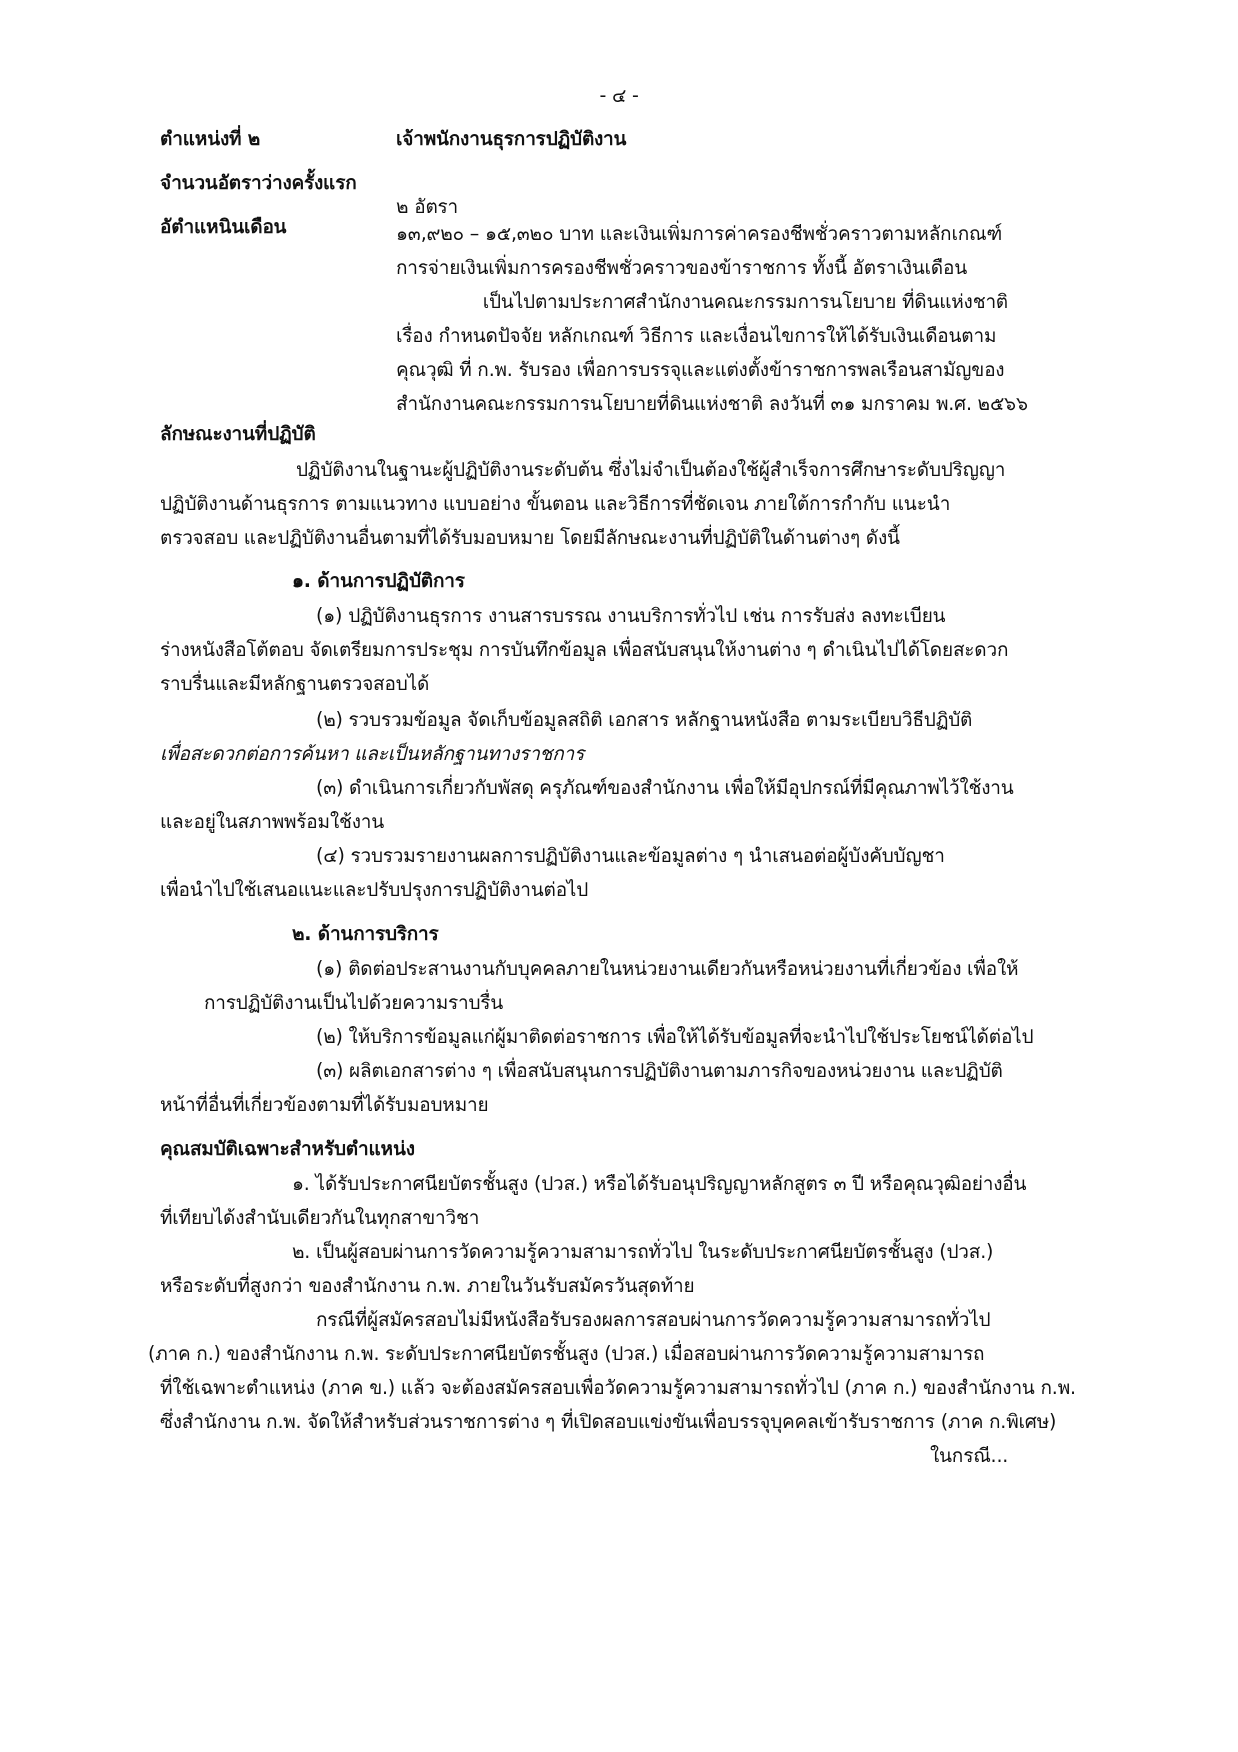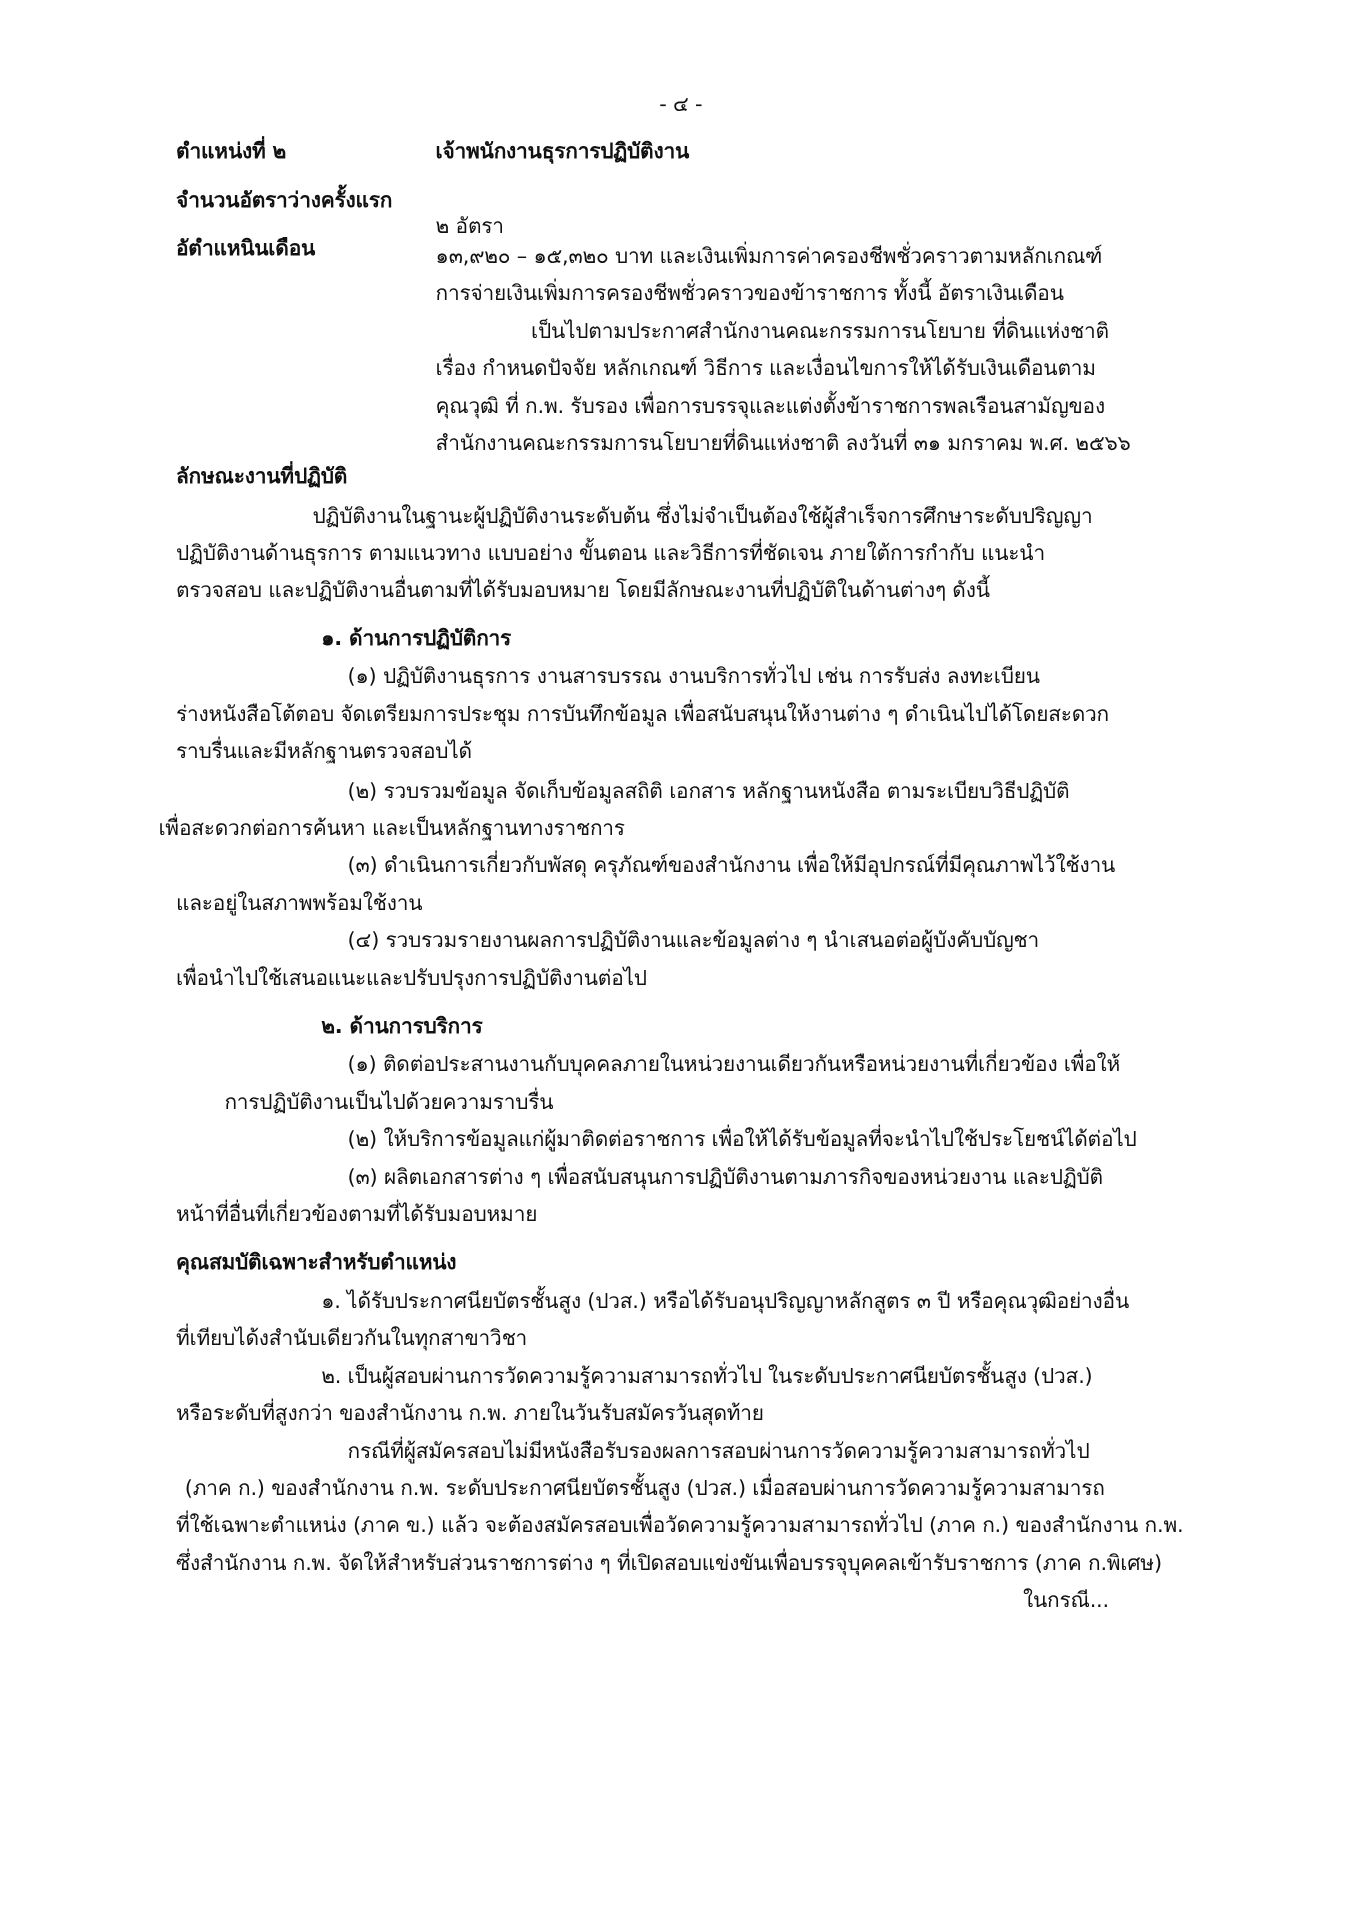--- a/index.html
+++ b/index.html
@@ -34,34 +34,34 @@
   <div class="line" style="left:396px; top:220px; width:612px;">๑๓,๙๒๐ – ๑๕,๓๒๐ บาท และเงินเพิ่มการค่าครองชีพชั่วคราวตามหลักเกณฑ์</div>
   <div class="line" style="left:396px; top:254px; width:612px;">การจ่ายเงินเพิ่มการครองชีพชั่วคราวของข้าราชการ  ทั้งนี้ อัตราเงินเดือน</div>
   <div class="line" style="left:396px; top:288px; width:612px;text-align:right;">เป็นไปตามประกาศสำนักงานคณะกรรมการนโยบาย ที่ดินแห่งชาติ</div>
   <div class="line" style="left:396px; top:322px; width:612px;">เรื่อง กำหนดปัจจัย หลักเกณฑ์ วิธีการ และเงื่อนไขการให้ได้รับเงินเดือนตาม</div>
   <div class="line" style="left:396px; top:356px; width:612px;">คุณวุฒิ ที่ ก.พ. รับรอง เพื่อการบรรจุและแต่งตั้งข้าราชการพลเรือนสามัญของ</div>
   <div class="line" style="left:396px; top:390px; width:612px;">สำนักงานคณะกรรมการนโยบายที่ดินแห่งชาติ ลงวันที่ ๓๑ มกราคม พ.ศ. ๒๕๖๖</div>
 </div>
 
 <div class="line bold" style="left:160px; top:420px;">ลักษณะงานที่ปฏิบัติ</div>
 <div>
-  <div class="line" style="left:284px; top:456px;">ปฏิบัติงานในฐานะผู้ปฏิบัติงานระดับต้น ซึ่งไม่จำเป็นต้องใช้ผู้สำเร็จการศึกษาระดับปริญญา</div>
+  <div class="line" style="left:296px; top:456px;">ปฏิบัติงานในฐานะผู้ปฏิบัติงานระดับต้น ซึ่งไม่จำเป็นต้องใช้ผู้สำเร็จการศึกษาระดับปริญญา</div>
   <div class="line" style="left:160px; top:490px;">ปฏิบัติงานด้านธุรการ ตามแนวทาง แบบอย่าง ขั้นตอน และวิธีการที่ชัดเจน ภายใต้การกำกับ แนะนำ</div>
   <div class="line" style="left:160px; top:524px;">ตรวจสอบ และปฏิบัติงานอื่นตามที่ได้รับมอบหมาย โดยมีลักษณะงานที่ปฏิบัติในด้านต่างๆ ดังนี้</div>
 </div>
 
 <div class="line bold" style="left:292px; top:567px;">๑. ด้านการปฏิบัติการ</div>
 <div>
   <div class="line" style="left:316px; top:602px;">(๑) ปฏิบัติงานธุรการ งานสารบรรณ งานบริการทั่วไป เช่น การรับส่ง ลงทะเบียน</div>
   <div class="line" style="left:160px; top:636px;">ร่างหนังสือโต้ตอบ จัดเตรียมการประชุม การบันทึกข้อมูล เพื่อสนับสนุนให้งานต่าง ๆ ดำเนินไปได้โดยสะดวก</div>
   <div class="line" style="left:160px; top:670px;">ราบรื่นและมีหลักฐานตรวจสอบได้</div>
 </div>
 <div>
   <div class="line" style="left:316px; top:706px;">(๒) รวบรวมข้อมูล จัดเก็บข้อมูลสถิติ เอกสาร หลักฐานหนังสือ ตามระเบียบวิธีปฏิบัติ</div>
-  <div class="line" style="left:144px; top:740px;">เพื่อสะดวกต่อการค้นหา และเป็นหลักฐานทางราชการ</div>
+  <div class="line" style="left:160px; top:740px;font-style:italic;">เพื่อสะดวกต่อการค้นหา และเป็นหลักฐานทางราชการ</div>
 </div>
 <div>
   <div class="line" style="left:316px; top:774px;">(๓) ดำเนินการเกี่ยวกับพัสดุ ครุภัณฑ์ของสำนักงาน เพื่อให้มีอุปกรณ์ที่มีคุณภาพไว้ใช้งาน</div>
   <div class="line" style="left:160px; top:808px;">และอยู่ในสภาพพร้อมใช้งาน</div>
 </div>
 <div>
   <div class="line" style="left:316px; top:842px;">(๔) รวบรวมรายงานผลการปฏิบัติงานและข้อมูลต่าง ๆ นำเสนอต่อผู้บังคับบัญชา</div>
   <div class="line" style="left:160px; top:876px;">เพื่อนำไปใช้เสนอแนะและปรับปรุงการปฏิบัติงานต่อไป</div>
 </div>
 
@@ -82,18 +82,18 @@
 <div>
   <div class="line" style="left:292px; top:1170px;">๑. ได้รับประกาศนียบัตรชั้นสูง (ปวส.) หรือได้รับอนุปริญญาหลักสูตร ๓ ปี หรือคุณวุฒิอย่างอื่น</div>
   <div class="line" style="left:160px; top:1204px;">ที่เทียบได้งสำนับเดียวกันในทุกสาขาวิชา</div>
 </div>
 <div>
   <div class="line" style="left:292px; top:1238px;">๒. เป็นผู้สอบผ่านการวัดความรู้ความสามารถทั่วไป ในระดับประกาศนียบัตรชั้นสูง (ปวส.)</div>
   <div class="line" style="left:160px; top:1272px;">หรือระดับที่สูงกว่า ของสำนักงาน ก.พ. ภายในวันรับสมัครวันสุดท้าย</div>
 </div>
 <div>
   <div class="line" style="left:316px; top:1306px;">กรณีที่ผู้สมัครสอบไม่มีหนังสือรับรองผลการสอบผ่านการวัดความรู้ความสามารถทั่วไป</div>
-  <div class="line" style="left:168px; top:1340px;">(ภาค ก.) ของสำนักงาน ก.พ. ระดับประกาศนียบัตรชั้นสูง (ปวส.) เมื่อสอบผ่านการวัดความรู้ความสามารถ</div>
+  <div class="line" style="left:148px; top:1340px;">(ภาค ก.) ของสำนักงาน ก.พ. ระดับประกาศนียบัตรชั้นสูง (ปวส.) เมื่อสอบผ่านการวัดความรู้ความสามารถ</div>
   <div class="line" style="left:160px; top:1374px;">ที่ใช้เฉพาะตำแหน่ง (ภาค ข.) แล้ว จะต้องสมัครสอบเพื่อวัดความรู้ความสามารถทั่วไป (ภาค ก.) ของสำนักงาน ก.พ.</div>
   <div class="line" style="left:160px; top:1408px;">ซึ่งสำนักงาน ก.พ. จัดให้สำหรับส่วนราชการต่าง ๆ ที่เปิดสอบแข่งขันเพื่อบรรจุบุคคลเข้ารับราชการ (ภาค ก.พิเศษ)</div>
 </div>
 
 <div class="line" style="left:930px; top:1442px;">ในกรณี...</div>
 
 </body></html>

